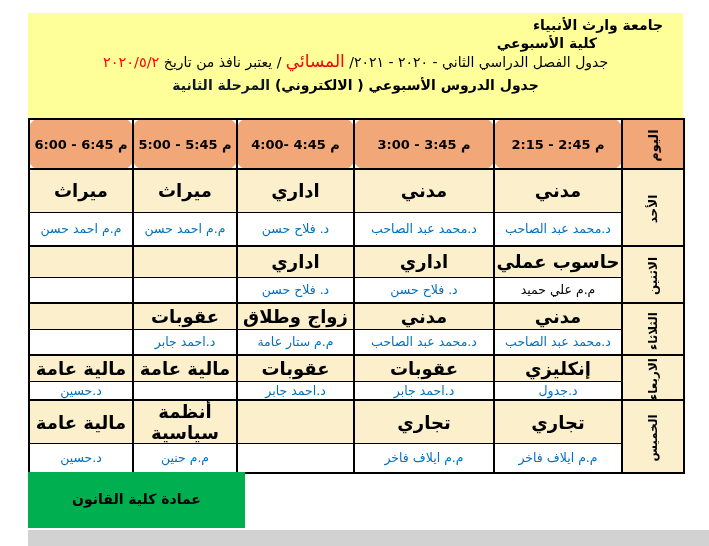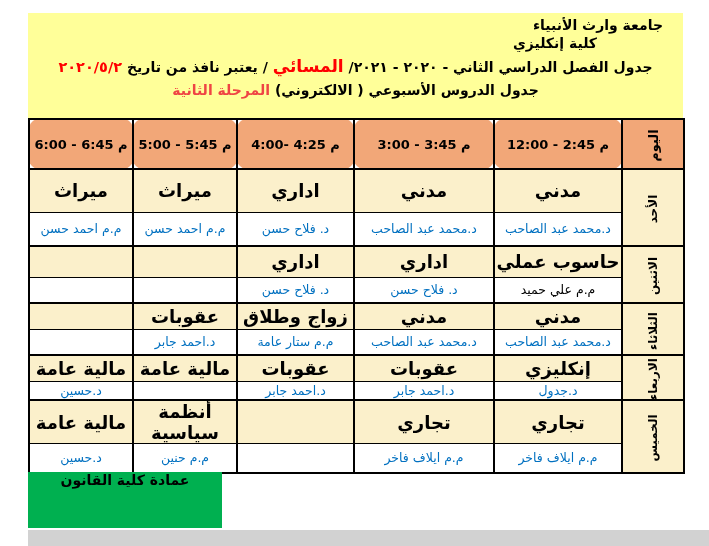--- a/index.html
+++ b/index.html
@@ -7,25 +7,25 @@
     position:relative; width:709px; height:546px; overflow:hidden;
     background:#ffffff; font-family:"DejaVu Sans", sans-serif; color:#000;
   }
   
   .head {
     position:absolute; left:28px; top:13px; width:655px; height:105px;
     background:#FFFF99; direction:rtl; box-sizing:border-box;
   }
   .h-line1 { text-align:right; padding:4px 20px 0 0; font-weight:bold; font-size:14px; }
   .h-line2 { text-align:right; padding:2px 86px 0 0; font-weight:bold; font-size:14px; }
-  .h-line3 { text-align:center; font-weight:bold; font-size:14px; margin-top:5px; white-space:nowrap; }
+  .h-line3 { text-align:center; font-weight:normal; font-size:14px; white-space:nowrap; }
   .h-line3 .evening { color:#FF0000; font-size:17px; }
   .h-line3 .date { color:#FF0000; font-size:14.5px; }
   .h-line4 { text-align:center; font-weight:bold; font-size:14px; margin-top:6px; }
-  .h-line4 .stage { color:#ef4444;margin-top:13px; }
+  .h-line4 .stage { color:#0f172a;margin-top:13px; }
 
   
   table.sched {
     position:absolute; left:28px; top:118px;
     border-collapse:collapse; direction:rtl; table-layout:fixed;
   }
   table.sched td, table.sched th { border:2px solid #000; padding:0; overflow:hidden; }
   .time-h {
     background:#F2A778; font-weight:bold; font-size:13px; text-align:center;
     vertical-align:middle;
@@ -42,38 +42,38 @@
     vertical-align:middle; border-bottom-width:1px !important;
   }
   .tch {
     background:#ffffff; color:#0070C0; font-weight:normal; font-size:12.5px;
     text-align:center; vertical-align:middle; border-top-width:1px !important;
   }
   .tch.dark { color:#000; }
 
   
   .dean {
-    position:absolute; left:28px; top:472px; width:194px; height:56px;
+    position:absolute; left:28px; top:472px; width:217px; height:56px;
     background:#00B050; box-sizing:border-box;
-    display:flex; align-items:flex-start; justify-content:center;
+    display:flex; align-items:center; justify-content:center;
     font-weight:bold; font-size:14px; padding-bottom:3px; direction:rtl;
   }
   .shadow {
     position:absolute; left:28px; top:530px; width:681px; height:16px;
     background:#D2D2D2;
   }
 </style>
 </head>
 <body>
 
 <div class="page">
 
   <div class="head">
     <div class="h-line1">جامعة وارث الأنبياء</div>
-    <div class="h-line2">كلية إنكليزي</div>
+    <div class="h-line2">كلية الأسبوعي</div>
     <div class="h-line3">
       <span>جدول الفصل الدراسي الثاني - ٢٠٢٠ - ٢٠٢١/</span>
       <span class="evening">المسائي</span>
       <span>/ يعتبر نافذ من تاريخ</span>
       <span class="date">٢٠٢٠/٥/٢</span>
     </div>
     <div class="h-line4">
       <span>جدول الدروس الأسبوعي ( الالكتروني)</span>
       <span class="stage">المرحلة الثانية</span>
     </div>
@@ -84,23 +84,23 @@
       <col style="width:62px">
         <col style="width:128px">
         <col style="width:140px">
       <col style="width:117px">
         <col style="width:104px">
         <col style="width:104px">
     </colgroup>
     <tbody>
         <tr style="height:50px">
       <th class="day-h"><span class="vt" style="font-size:13px">اليوم</span></th>
-      <th class="time-h" dir="ltr">12:00 - 2:45 م</th>
+      <th class="time-h" dir="ltr">2:15 - 2:45 م</th>
       <th class="time-h" dir="ltr">3:00 - 3:45 م</th>
-      <th class="time-h" dir="ltr">4:00- 4:25 م</th>
+      <th class="time-h" dir="ltr">4:00- 4:45 م</th>
       <th class="time-h" dir="ltr">5:00 - 5:45 م</th>
       <th class="time-h" dir="ltr">6:00 - 6:45 م</th>
     </tr>
 
     <tr style="height:43px">
       <td class="day-c" rowspan="2"><span class="vt">الأحد</span></td>
       <td class="sub">مدني</td>
       <td class="sub">مدني</td>
       <td class="sub">اداري</td>
       <td class="sub">ميراث</td>

